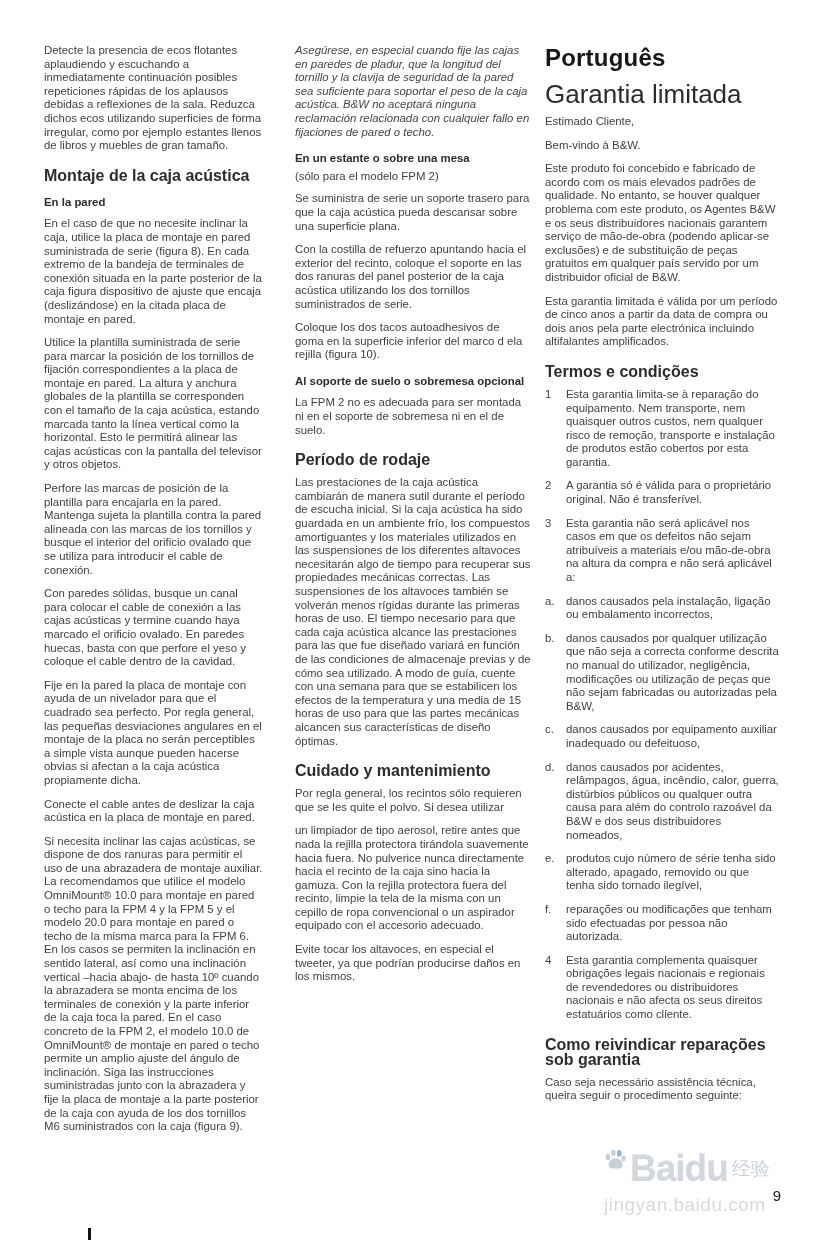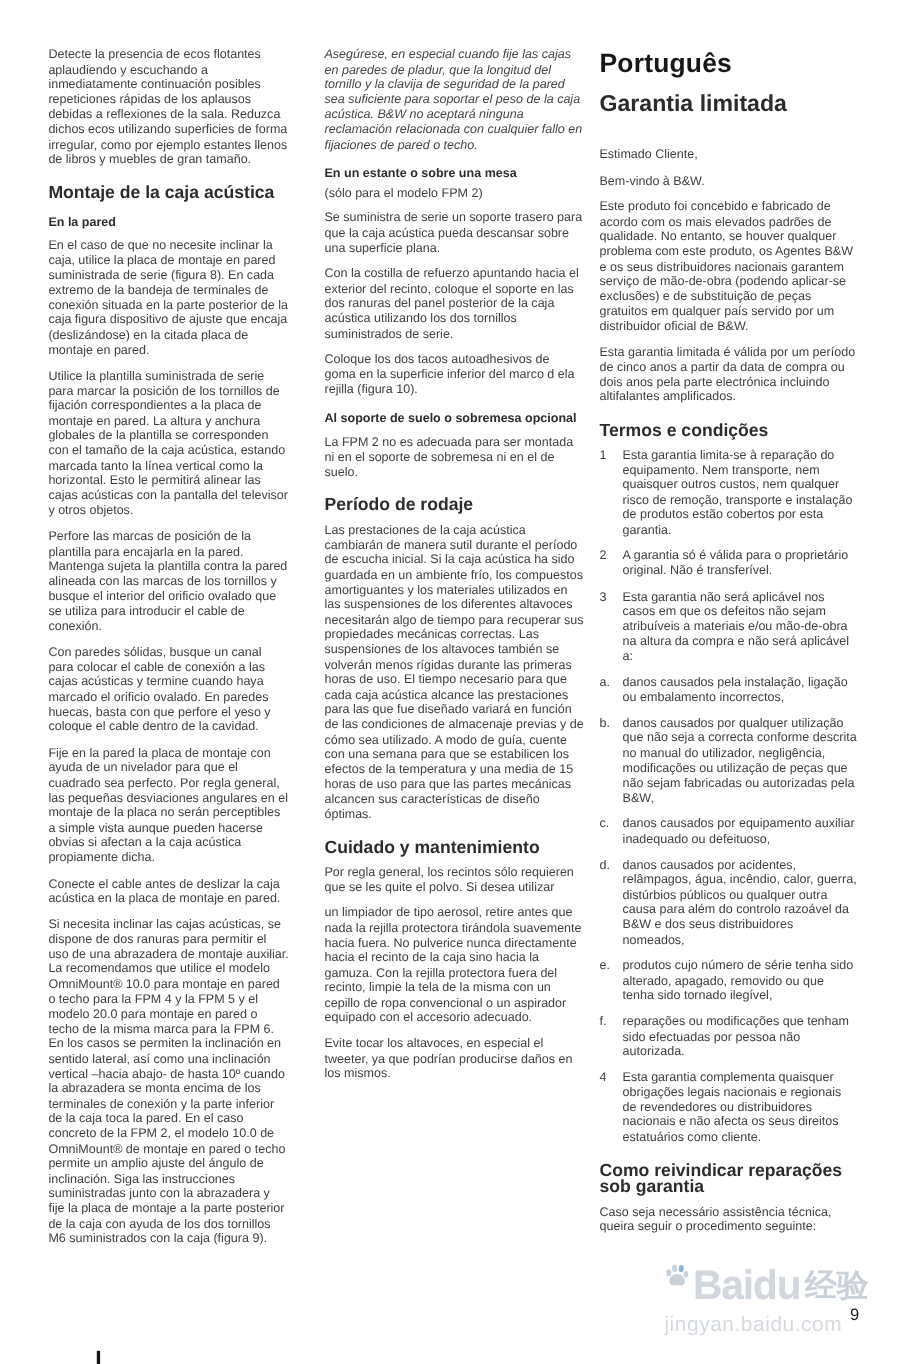--- a/index.html
+++ b/index.html
@@ -23,42 +23,42 @@
   .col-1 { width: 219px; margin-right: 32px; }
   .col-2 { width: 236px; margin-right: 14px; }
   .col-3 { width: 235px; }
 
   .blk.para { margin: 0 0 10px 0; }
   .blk.para-italic { margin: 0 0 10px 0; font-style: italic; color: #454545; }
   .blk.h2 { font-size: 16px; line-height: 15px; font-weight: bold; color: #2c2c2c; margin: 15px 0 9px 0; }
   .blk.h3 { font-size: 11.4px; font-weight: bold; color: #2c2c2c; margin: 13px 0 8px 0; }
   .blk.sub { margin: -4px 0 9px 0; }
   .blk.title { font-size: 24px; line-height: 28px; font-weight: bold; color: #171717; margin: 0 0 10px 0; letter-spacing: 0.2px; }
-  .blk.subtitle { font-size: 21px; line-height: 25px; font-weight: bold; color: #2b2b2b; margin: 0 0 28px 0; }
+  .blk.subtitle { font-size: 26px; line-height: 25px; font-weight: normal; color: #2b2b2b; margin: 0 0 8px 0; }
   .col .blk:first-child { margin-top: 0; }
 
   .blk.li { display: flex; margin: 0 0 10px 0; }
   .blk.li .marker { flex: 0 0 21px; width: 21px; }
   .blk.li .li-text { flex: 1; }
 
   .watermark {
     position: absolute;
     right: 6px; top: 1116px;
     width: 215px;
     pointer-events: none;
     opacity: 0.9;
   }
   .wm-row { display: flex; align-items: center; gap: 2px; margin-top: 32px; }
   .wm-brand {
     font-size: 37px; font-weight: bold; color: #cdd3da;
     text-shadow: 0 1px 0 #ffffff, 0 -1px 0 #e4e8ec;
     letter-spacing: -1px;
   }
   .wm-cn {
-    font-size: 29px; font-weight: bold; color: #c6cdd5;
+    font-size: 19px; font-weight: normal; color: #c6cdd5;
     text-shadow: 0 1px 0 #ffffff;
     margin-left: 2px;
   }
   .wm-paw { display: inline-block; margin: -14px 0 0 -2px; }
   .wm-url { font-size: 19px; color: #d2d7dc; margin-top: 4px; letter-spacing: 0.5px; }
 
   .page-number {
     position: absolute; right: 44px; top: 1187px;
     font-size: 15px; color: #1d1d1d;
   }

